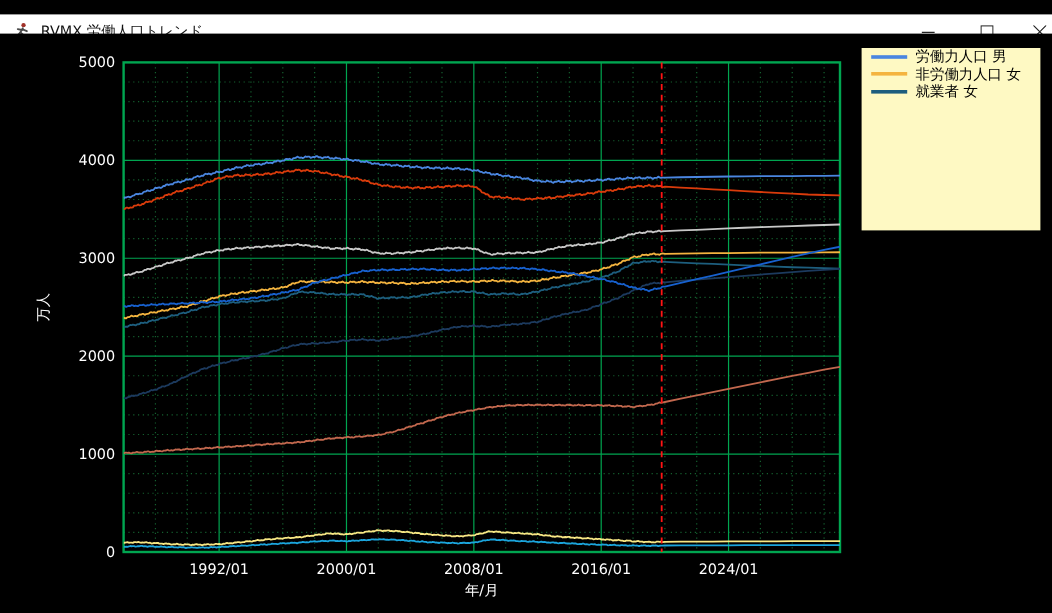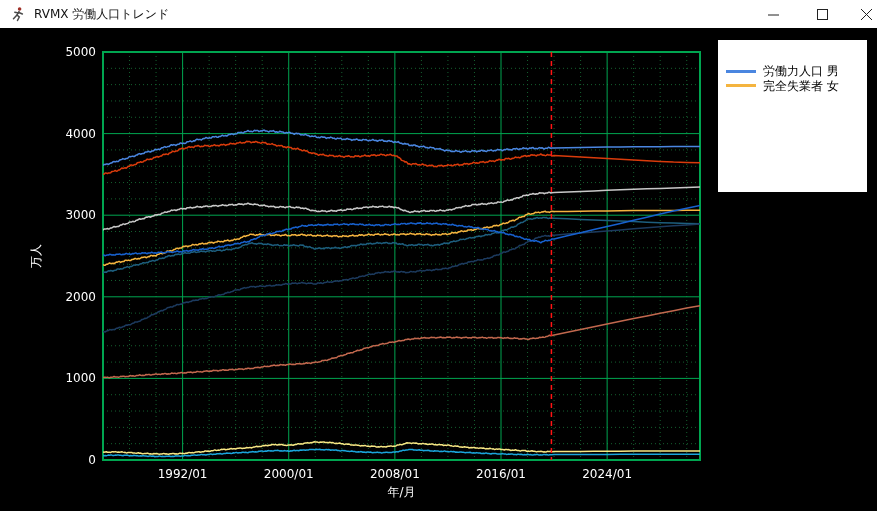--- a/index.html
+++ b/index.html
@@ -1,28 +1,28 @@
 <!DOCTYPE html>
 <html><head>
 <meta charset="utf-8">
 <style>
   html,body{margin:0;padding:0;background:#000;}
   .window{position:relative;width:877px;height:511px;background:#000;overflow:hidden;
           font-family:"DejaVu Sans",sans-serif;}
-  .titlebar{position:absolute;left:0;top:0;width:877px;height:28px;background:#ffffff;
+  .titlebar{position:absolute;left:0;top:12px;width:877px;height:28px;background:#ffffff;
             display:flex;align-items:center;}
   .app-icon{margin-left:9px;width:16px;height:16px;flex:0 0 auto;}
   .title-text{margin-left:9px;font-size:12px;color:#111;white-space:nowrap;}
   .ctrl{position:absolute;top:0;width:32px;height:28px;display:flex;align-items:center;
         justify-content:center;cursor:default;}
   .ctrl svg{display:block;}
   .client{position:absolute;left:0;top:28px;width:877px;height:483px;background:#000;}
   svg text{font-family:"DejaVu Sans",sans-serif;font-size:12px;fill:#fff;}
-  .legend{position:absolute;left:718px;top:12px;width:149px;height:152px;background:#ffffff;
-          box-sizing:border-box;padding:24px 2px 0 8px;}
+  .legend{position:absolute;left:718px;top:12px;width:149px;height:152px;background:#fef9c3;
+          box-sizing:border-box;padding:0 2px 0 8px;}
   .legend-item{height:14.5px;display:flex;align-items:center;}
   .legend-swatch{width:30px;height:3px;margin-right:7px;flex:0 0 auto;}
   .legend-label{font-size:12px;color:#000;line-height:1;white-space:nowrap;}
 </style>
 </head>
 <body>
 
 <div class="window">
 
   <div class="titlebar">
@@ -132,18 +132,22 @@
         <polyline points="103.0,227.0 104.1,227.1 105.2,227.8 106.3,227.2 107.4,226.9 108.5,227.0 109.6,226.3 110.7,226.4 111.8,227.1 113.0,226.7 114.1,227.0 115.2,227.1 116.3,226.2 117.4,226.2 118.5,226.3 119.6,225.9 120.7,226.6 121.8,226.8 122.9,226.2 124.0,226.5 125.1,226.0 126.2,225.3 127.3,225.9 128.4,225.9 129.5,225.8 130.6,226.5 131.7,226.0 132.8,225.4 134.0,225.7 135.1,225.1 136.2,225.1 137.3,225.9 138.4,225.6 139.5,225.6 140.6,225.8 141.7,224.9 142.8,224.8 143.9,225.1 145.0,224.8 146.1,225.3 147.2,225.7 148.3,225.0 149.4,225.1 150.5,224.9 151.6,224.2 152.8,224.7 153.9,225.0 155.0,224.8 156.1,225.3 157.2,225.0 158.3,224.2 159.4,224.5 160.5,224.2 161.6,224.0 162.7,224.9 163.8,224.7 164.9,224.4 166.0,224.6 167.1,223.8 168.2,223.6 169.3,224.1 170.4,223.8 171.5,224.2 172.7,224.6 173.8,223.9 174.9,223.7 176.0,223.7 177.1,223.0 178.2,223.5 179.3,224.0 180.4,223.6 181.5,224.0 182.6,223.8 183.7,222.8 184.8,222.9 185.9,222.8 187.0,222.5 188.1,223.3 189.2,223.1 190.3,222.5 191.4,222.7 192.6,221.9 193.7,221.5 194.8,222.1 195.9,221.9 197.0,221.9 198.1,222.4 199.2,221.6 200.3,221.2 201.4,221.3 202.5,220.7 203.6,221.0 204.7,221.6 205.8,221.1 206.9,221.2 208.0,221.1 209.1,220.1 210.2,220.1 211.3,220.2 212.4,219.8 213.6,220.4 214.7,220.3 215.8,219.4 216.9,219.4 218.0,218.9 219.1,218.2 220.2,218.9 221.3,218.8 222.4,218.5 223.5,218.8 224.6,218.0 225.7,217.3 226.8,217.5 227.9,216.9 229.0,217.0 230.1,217.6 231.2,217.0 232.3,216.7 233.5,216.6 234.6,215.5 235.7,215.5 236.8,215.8 237.9,215.3 239.0,215.7 240.1,215.7 241.2,214.6 242.3,214.5 243.4,214.2 244.5,213.5 245.6,214.1 246.7,214.2 247.8,213.6 248.9,213.8 250.0,212.9 251.1,211.7 252.3,211.8 253.4,211.2 254.5,210.8 255.6,211.1 256.7,210.3 257.8,209.4 258.9,209.2 260.0,208.0 261.1,207.6 262.2,207.8 263.3,207.3 264.4,207.4 265.5,207.4 266.6,206.3 267.7,205.9 268.8,205.8 269.9,205.1 271.0,205.5 272.1,205.7 273.3,205.0 274.4,204.9 275.5,204.4 276.6,203.4 277.7,203.6 278.8,203.5 279.9,203.1 281.0,203.6 282.1,203.1 283.2,202.2 284.3,202.2 285.4,201.5 286.5,201.1 287.6,201.7 288.7,201.3 289.8,201.0 290.9,201.1 292.0,200.1 293.2,199.6 294.3,199.7 295.4,199.1 296.5,199.3 297.6,199.7 298.7,198.8 299.8,198.6 300.9,198.3 302.0,197.3 303.1,197.6 304.2,198.0 305.3,197.7 306.4,198.2 307.5,198.0 308.6,197.1 309.7,197.3 310.8,197.0 311.9,196.7 313.1,197.5 314.2,197.4 315.3,197.1 316.4,197.4 317.5,196.7 318.6,196.3 319.7,196.9 320.8,196.7 321.9,197.0 323.0,197.6 324.1,197.0 325.2,196.8 326.3,196.9 327.4,196.2 328.5,196.5 329.6,197.1 330.7,196.8 331.9,197.1 333.0,197.1 334.1,196.2 335.2,196.3 336.3,196.4 337.4,196.0 338.5,196.8 339.6,196.9 340.7,196.4 341.8,196.6 342.9,196.1 344.0,195.6 345.1,196.3 346.2,196.3 347.3,196.3 348.4,197.0 349.5,196.4 350.6,195.9 351.8,196.2 352.9,195.7 354.0,195.9 355.1,196.6 356.2,196.4 357.3,196.6 358.4,196.8 359.5,196.0 360.6,196.1 361.7,196.5 362.8,196.3 363.9,197.1 365.0,197.4 366.1,196.8 367.2,197.0 368.3,196.8 369.4,196.3 370.5,197.0 371.7,197.2 372.8,197.1 373.9,197.7 375.0,197.3 376.1,196.6 377.2,197.0 378.3,196.7 379.4,196.8 380.5,197.7 381.6,197.4 382.7,197.2 383.8,197.4 384.9,196.5 386.0,196.4 387.1,196.9 388.2,196.6 389.3,197.0 390.4,197.3 391.6,196.5 392.7,196.4 393.8,196.3 394.9,195.6 396.0,196.2 397.1,196.6 398.2,196.2 399.3,196.6 400.4,196.2 401.5,195.4 402.6,195.7 403.7,195.6 404.8,195.4 405.9,196.2 407.0,196.0 408.1,195.5 409.2,195.7 410.3,195.1 411.5,194.9 412.6,195.6 413.7,195.4 414.8,195.7 415.9,196.1 417.0,195.3 418.1,195.1 419.2,195.3 420.3,194.8 421.4,195.3 422.5,195.9 423.6,195.5 424.7,195.7 425.8,195.6 426.9,194.8 428.0,195.2 429.1,195.4 430.2,195.2 431.4,196.0 432.5,196.0 433.6,195.3 434.7,195.6 435.8,195.2 436.9,195.0 438.0,195.9 439.1,196.0 440.2,196.0 441.3,196.6 442.4,195.9 443.5,195.6 444.6,196.1 445.7,195.8 446.8,196.2 447.9,197.0 449.0,196.6 450.1,196.8 451.3,196.9 452.4,196.2 453.5,196.7 454.6,197.3 455.7,197.2 456.8,197.9 457.9,198.1 459.0,197.4 460.1,197.7 461.2,197.7 462.3,197.5 463.4,198.5 464.5,198.7 465.6,198.6 466.7,199.1 467.8,198.6 468.9,198.2 470.0,198.9 471.2,198.8 472.3,199.1 473.4,200.0 474.5,199.7 475.6,199.6 476.7,200.0 477.8,199.4 478.9,199.8 480.0,200.7 481.1,200.7 482.2,201.3 483.3,201.6 484.4,200.9 485.5,201.2 486.6,201.5 487.7,201.3 488.8,202.3 489.9,202.9 491.1,202.6 492.2,203.1 493.3,202.9 494.4,202.5 495.5,203.3 496.6,203.6 497.7,203.8 498.8,204.8 499.9,204.6 501.0,204.3 502.1,204.8 503.2,204.5 504.3,204.8 505.4,205.9 506.5,206.0 507.6,206.3 508.7,206.8 509.8,206.2 510.9,206.4 512.1,207.0 513.2,206.9 514.3,207.8 515.4,208.6 516.5,208.3 517.6,208.8 518.7,208.9 519.8,208.6 520.9,209.5 522.0,210.1 523.1,210.3 524.2,211.3 525.3,211.3 526.4,210.9 527.5,211.6 528.6,211.5 529.7,211.6 530.9,212.8 532.0,212.8 533.1,212.8 534.2,213.3 535.3,212.8 536.4,212.7 537.5,213.5 538.6,213.5 539.7,214.1 540.8,214.8 541.9,213.9 543.0,213.5 544.1,213.3 545.2,212.3 546.3,212.6 547.4,212.9 548.5,212.3 549.6,212.4 550.8,212.0 551.9,210.9 554.1,210.9 567.3,207.8 580.6,204.7 593.9,201.6 607.1,198.5 620.4,195.4 633.7,192.3 646.9,189.2 660.2,186.1 673.5,183.1 686.7,180.3 700.0,177.6" fill="none" stroke="#1761cf" stroke-width="1.5" stroke-linejoin="round" clip-path="url(#plotclip)"></polyline>
         <line x1="551.4133333333327" y1="24" x2="551.4133333333327" y2="432" stroke="#ff1414" stroke-width="1.5" stroke-dasharray="5 4"></line>
       </svg>
     <div class="legend" id="legend">
         <div class="legend-item">
           <div class="legend-swatch" style="background: rgb(74, 134, 224);"></div>
           <span class="legend-label">労働力人口 男</span>
         </div>
         <div class="legend-item">
           <div class="legend-swatch" style="background: rgb(244, 180, 63);"></div>
-          <span class="legend-label">完全失業者 女</span>
+          <span class="legend-label">非労働力人口 女</span>
+        </div>
+        <div class="legend-item">
+          <div class="legend-swatch" style="background: rgb(29, 94, 126);"></div>
+          <span class="legend-label">就業者 女</span>
         </div>
       </div>
   </div>
 
 </div>
 
 </body></html>

